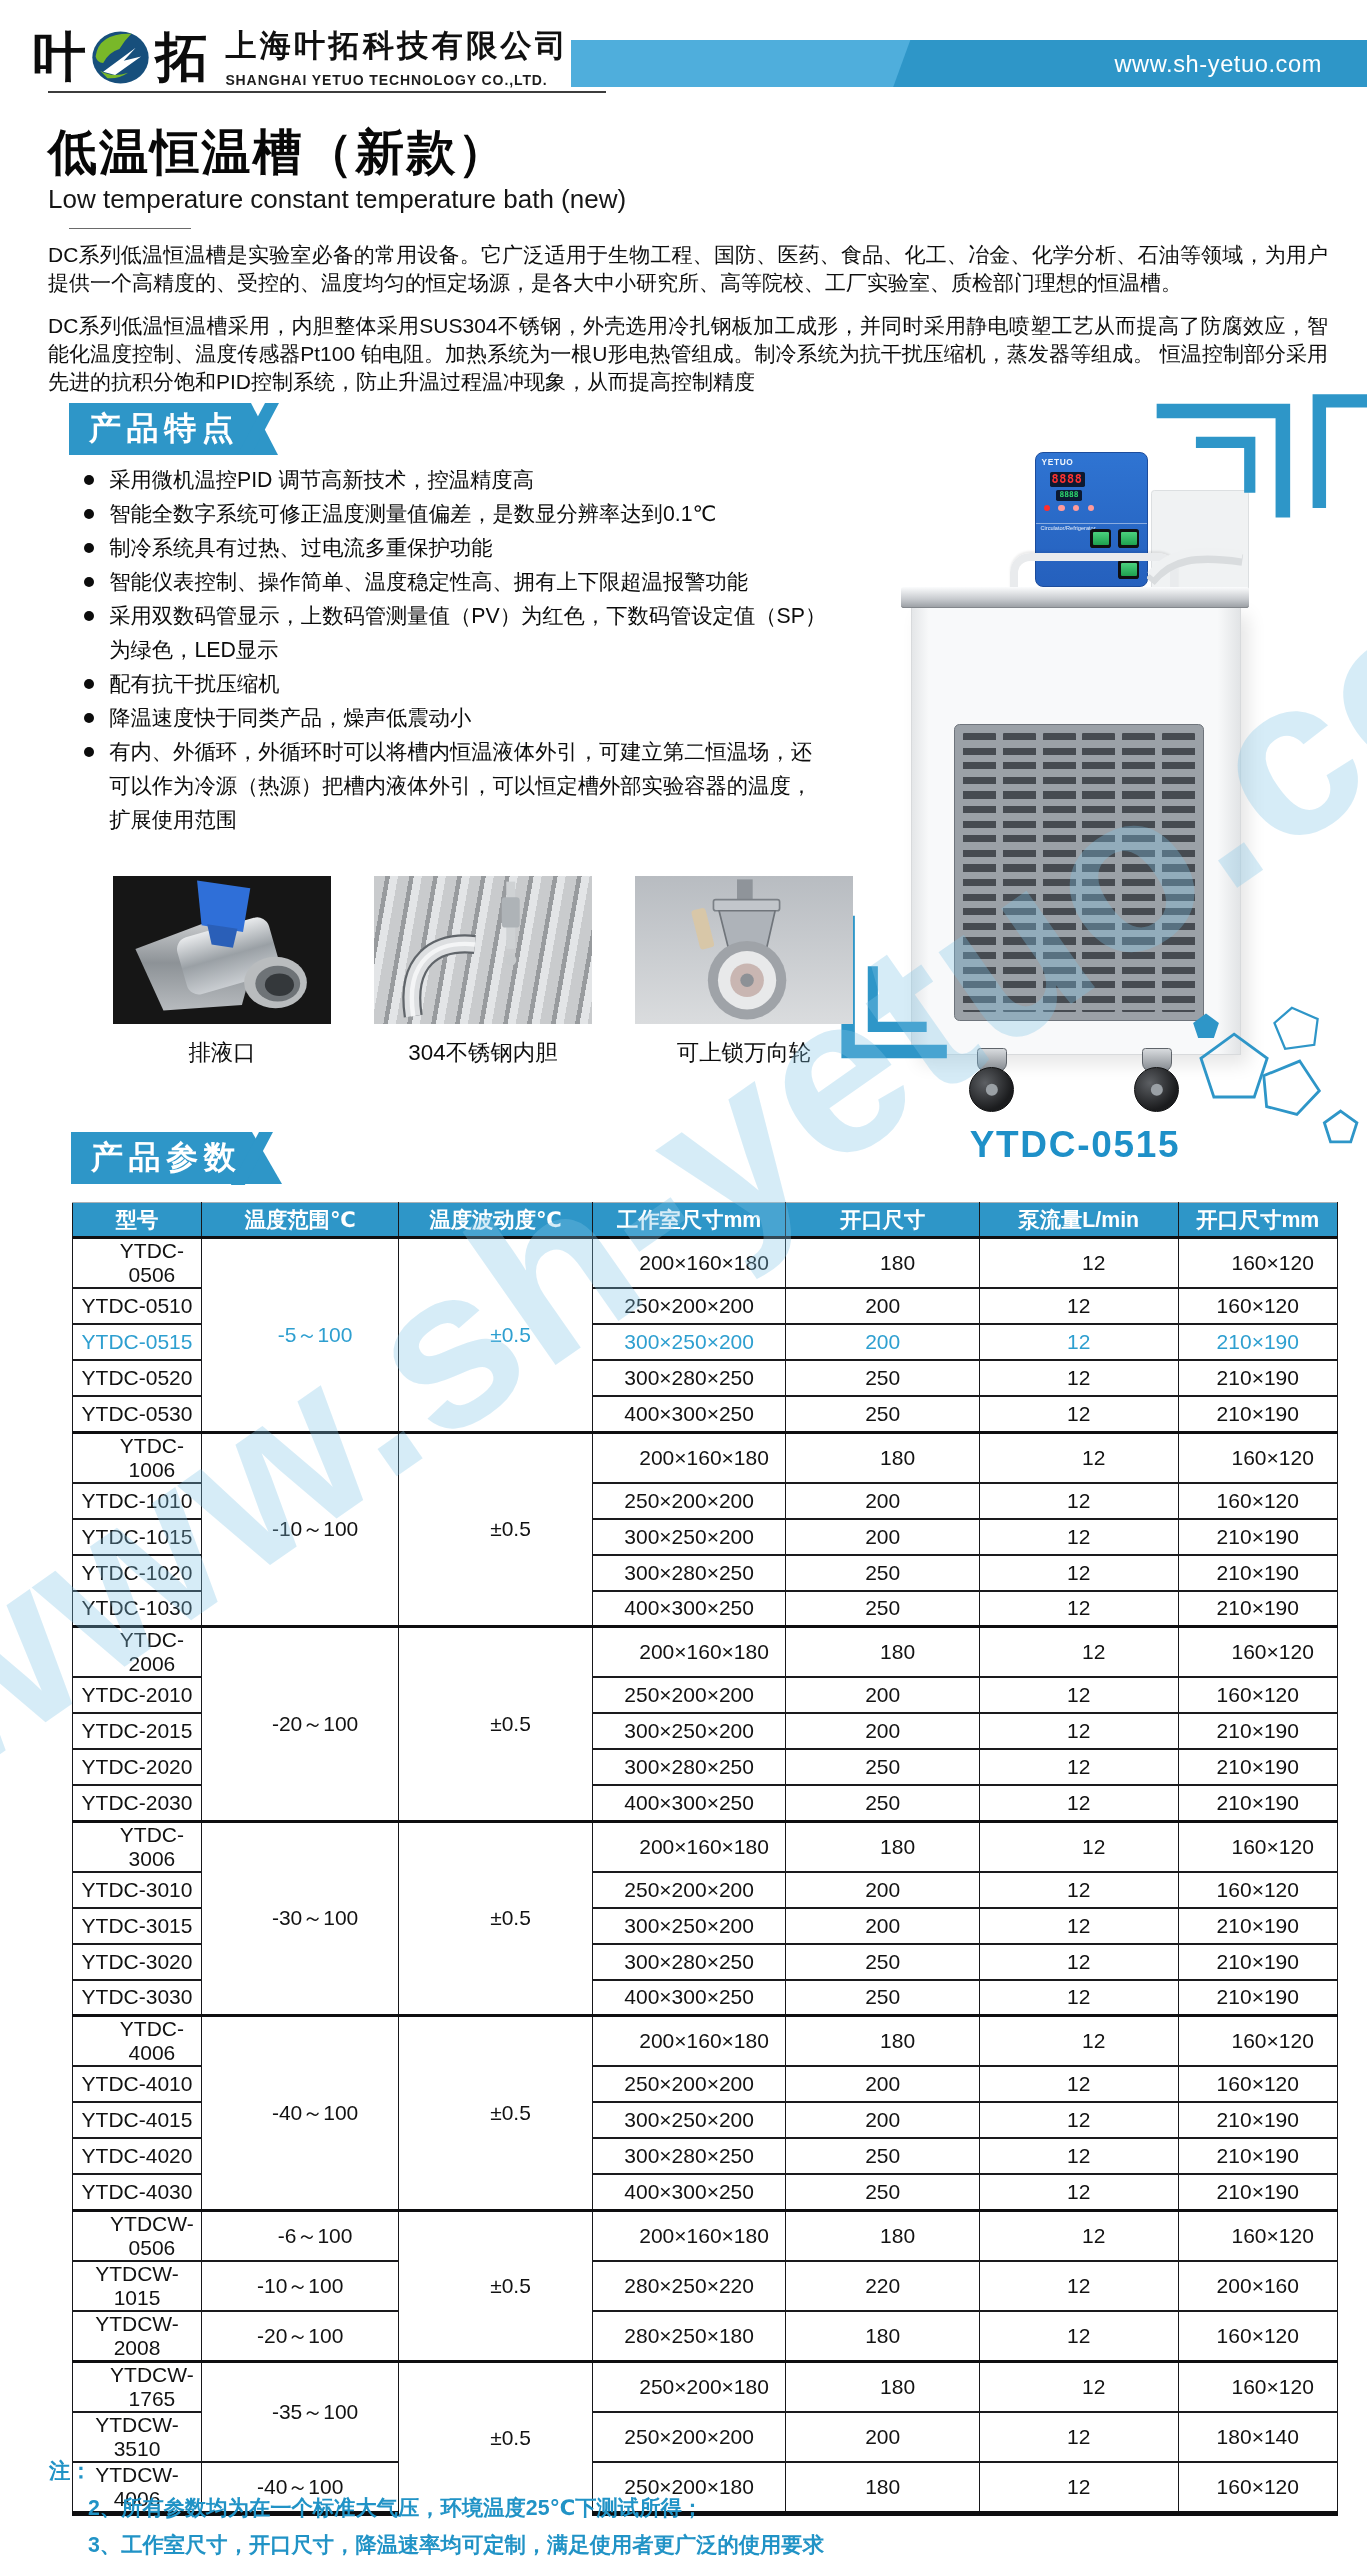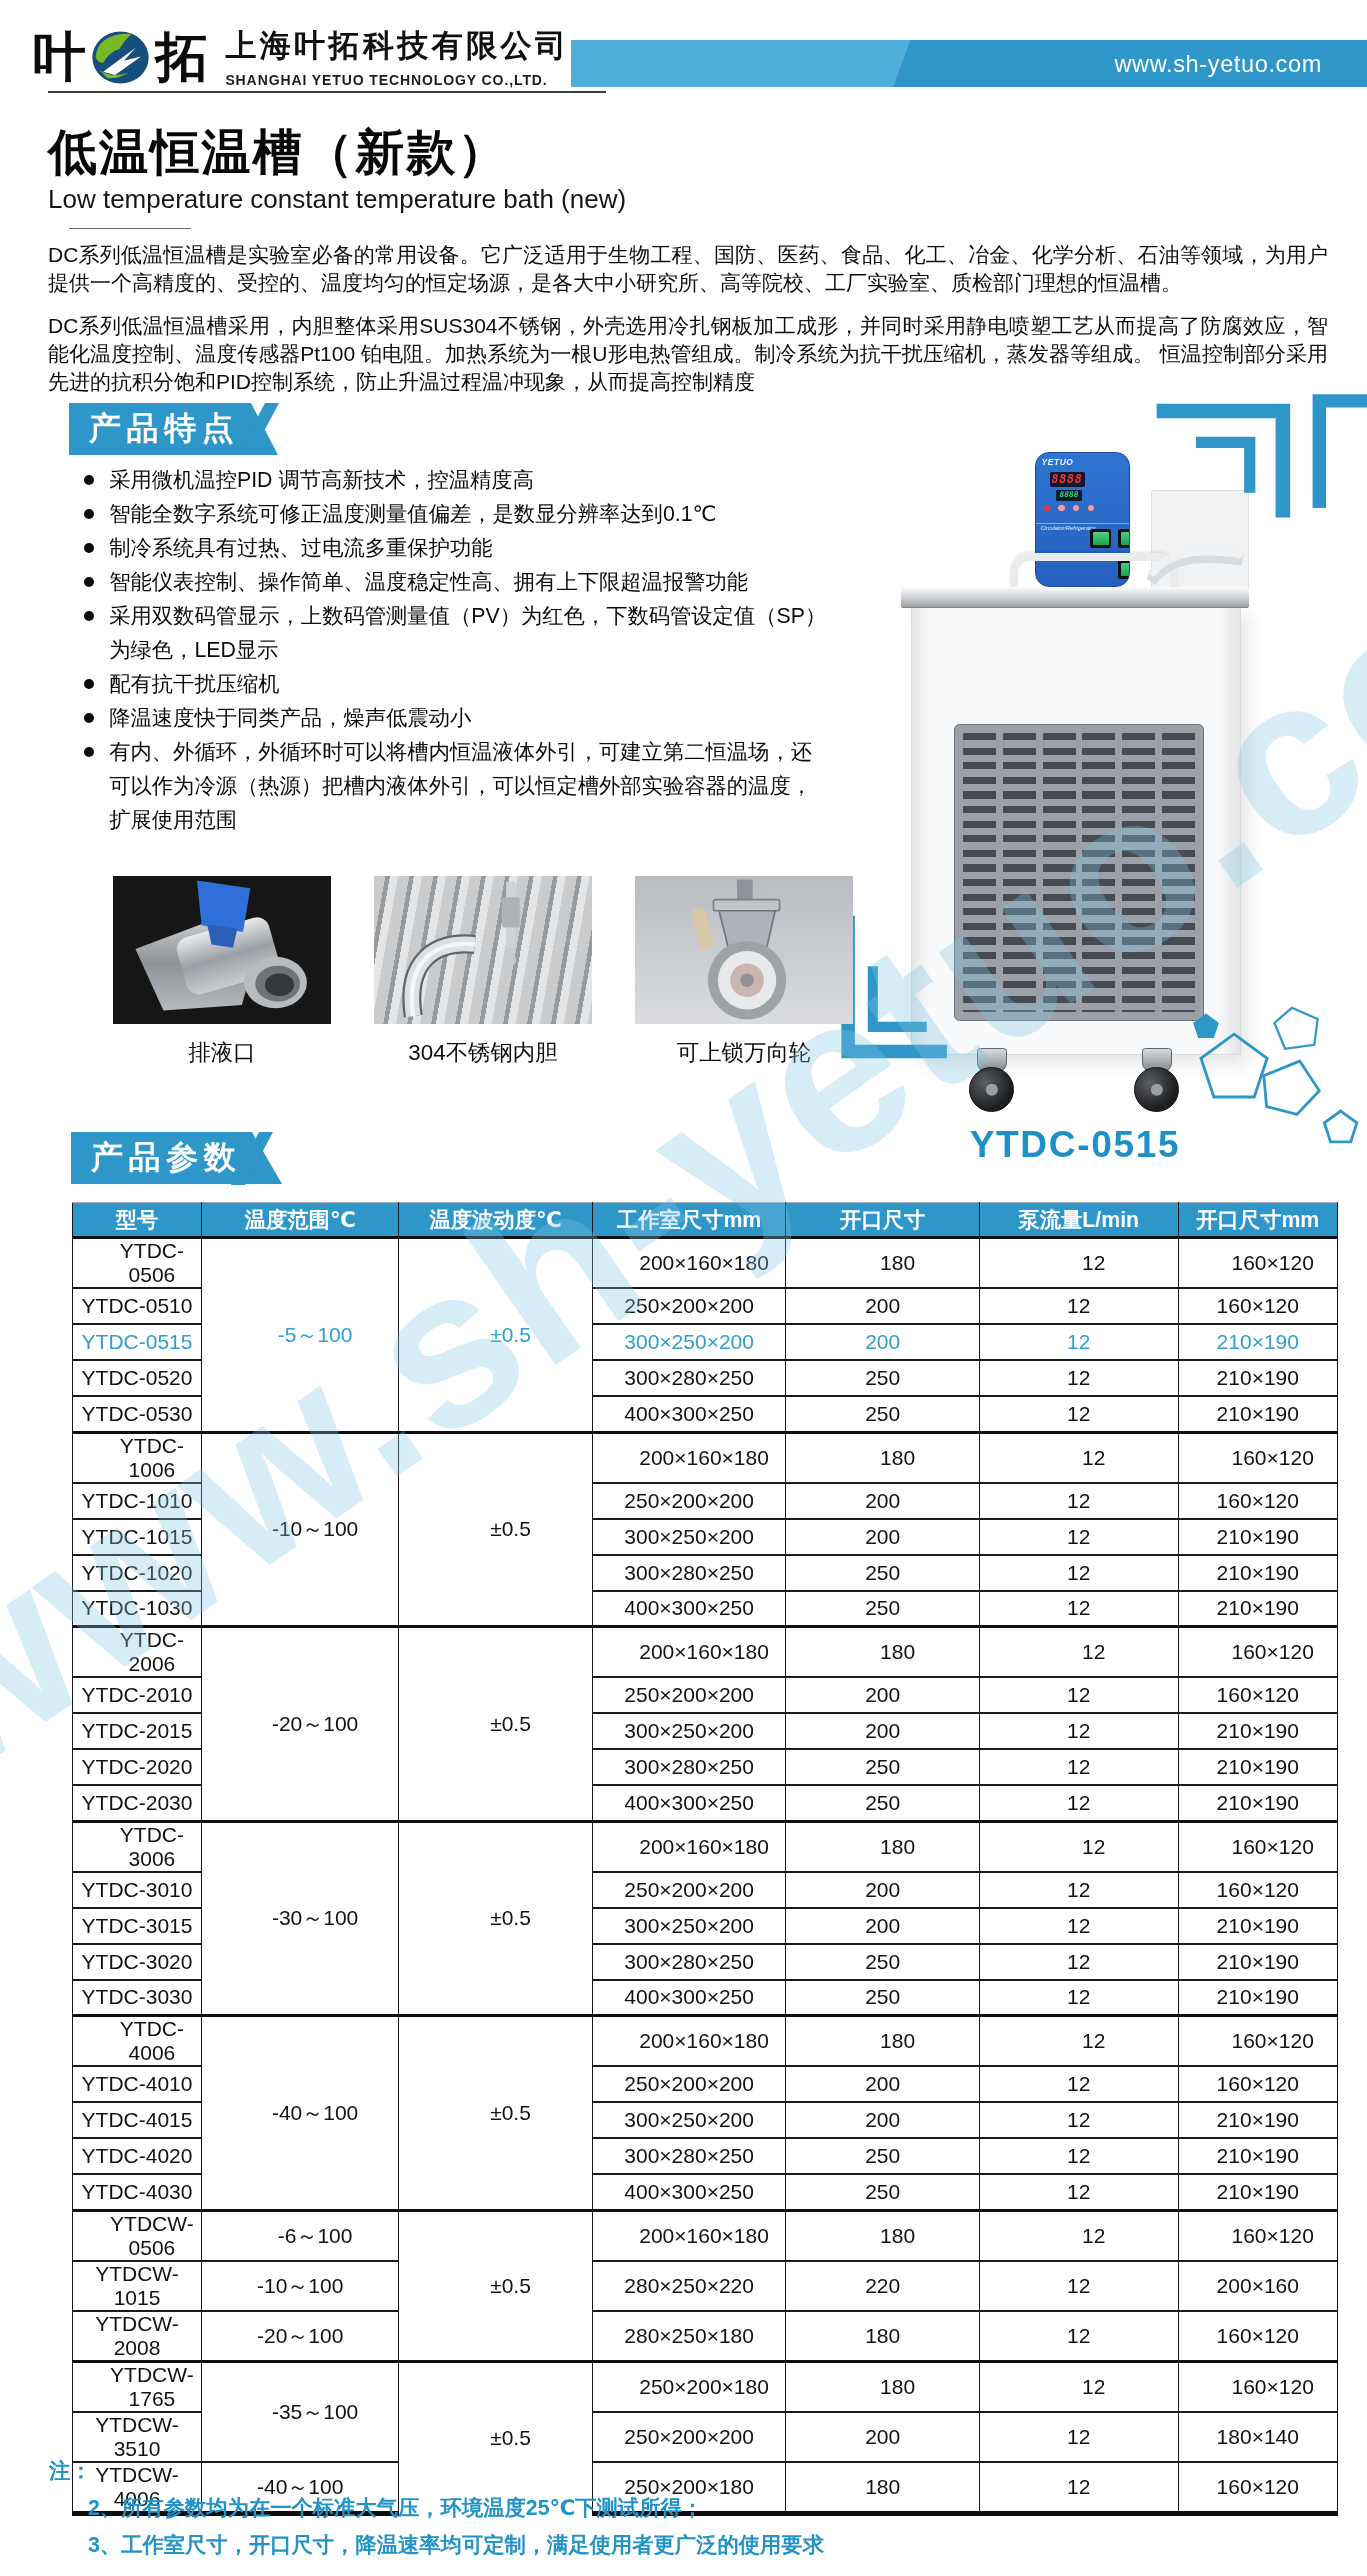--- a/index.html
+++ b/index.html
@@ -67,23 +67,23 @@
   
   .machine { position:absolute; left:901px; top:438px; width:351px; height:746px; z-index:2; }
   .m-body { position:absolute; left:9.5px; top:168px; width:330px; height:449px;
     background:linear-gradient(90deg,#e4e6e8 0,#f8f9fa 17px,#f8f9fa calc(100% - 22.4px),#e2e4e6 100%);
     border:0.6px solid #d8dadc; box-shadow:7.9px 9px 17px rgba(0,0,0,0.10); }
   .m-rim { position:absolute; left:0; top:149px; width:348px; height:21.3px; z-index:4;
     background:linear-gradient(180deg,#fbfcfd,#c8cbcf 60%,#9da1a6); border-radius:2.8px;
     border-bottom:1.7px solid #83878c; }
   .m-tank { position:absolute; left:250px; top:52px; width:98px; height:102px; z-index:1;
     background:#f0f2f3; border:1.1px solid #dcdfe1; border-radius:3.4px; }
-  .m-panel { position:absolute; left:134px; top:14px; width:95px; height:135px; z-index:2;
-    background:linear-gradient(180deg,#2f74d2,#2560bd); border:1.1px solid #1c4c9c; border-radius:14px;
-    overflow:hidden;font-style:italic; }
+  .m-panel { position:absolute; left:134px; top:14px; width:113px; height:135px; z-index:2;
+    background:linear-gradient(180deg,#2f74d2,#2560bd); border:1.1px solid #1c4c9c; border-radius:8px;
+    overflow:hidden; }
   .p-brand { position:absolute; left:5.6px; top:3.9px; font-size:8.4px; font-weight:700;
     color:rgba(255,255,255,0.92); letter-spacing:0.6px; }
   .p-pv { position:absolute; left:13.5px; top:19px; width:35px; height:15px; background:#0c1930;
     border-radius:1.7px; color:#ff3230; font-family:"DejaVu Sans Mono",monospace; font-size:11.8px;
     font-weight:700; text-align:center; line-height:15px; letter-spacing:0.6px; }
   .p-sv { position:absolute; left:20px; top:37px; width:26px; height:10.7px; background:#0c1930;
     border-radius:1.7px; color:#2ede6e; font-family:"DejaVu Sans Mono",monospace; font-size:7.9px;
     font-weight:700; text-align:center; line-height:10.7px; }
   .p-leds { position:absolute; left:7.9px; top:52px; display:flex; gap:8.4px; }
   .p-leds i { width:6.2px; height:6.2px; border-radius:50%; background:#ff9a9a; }

